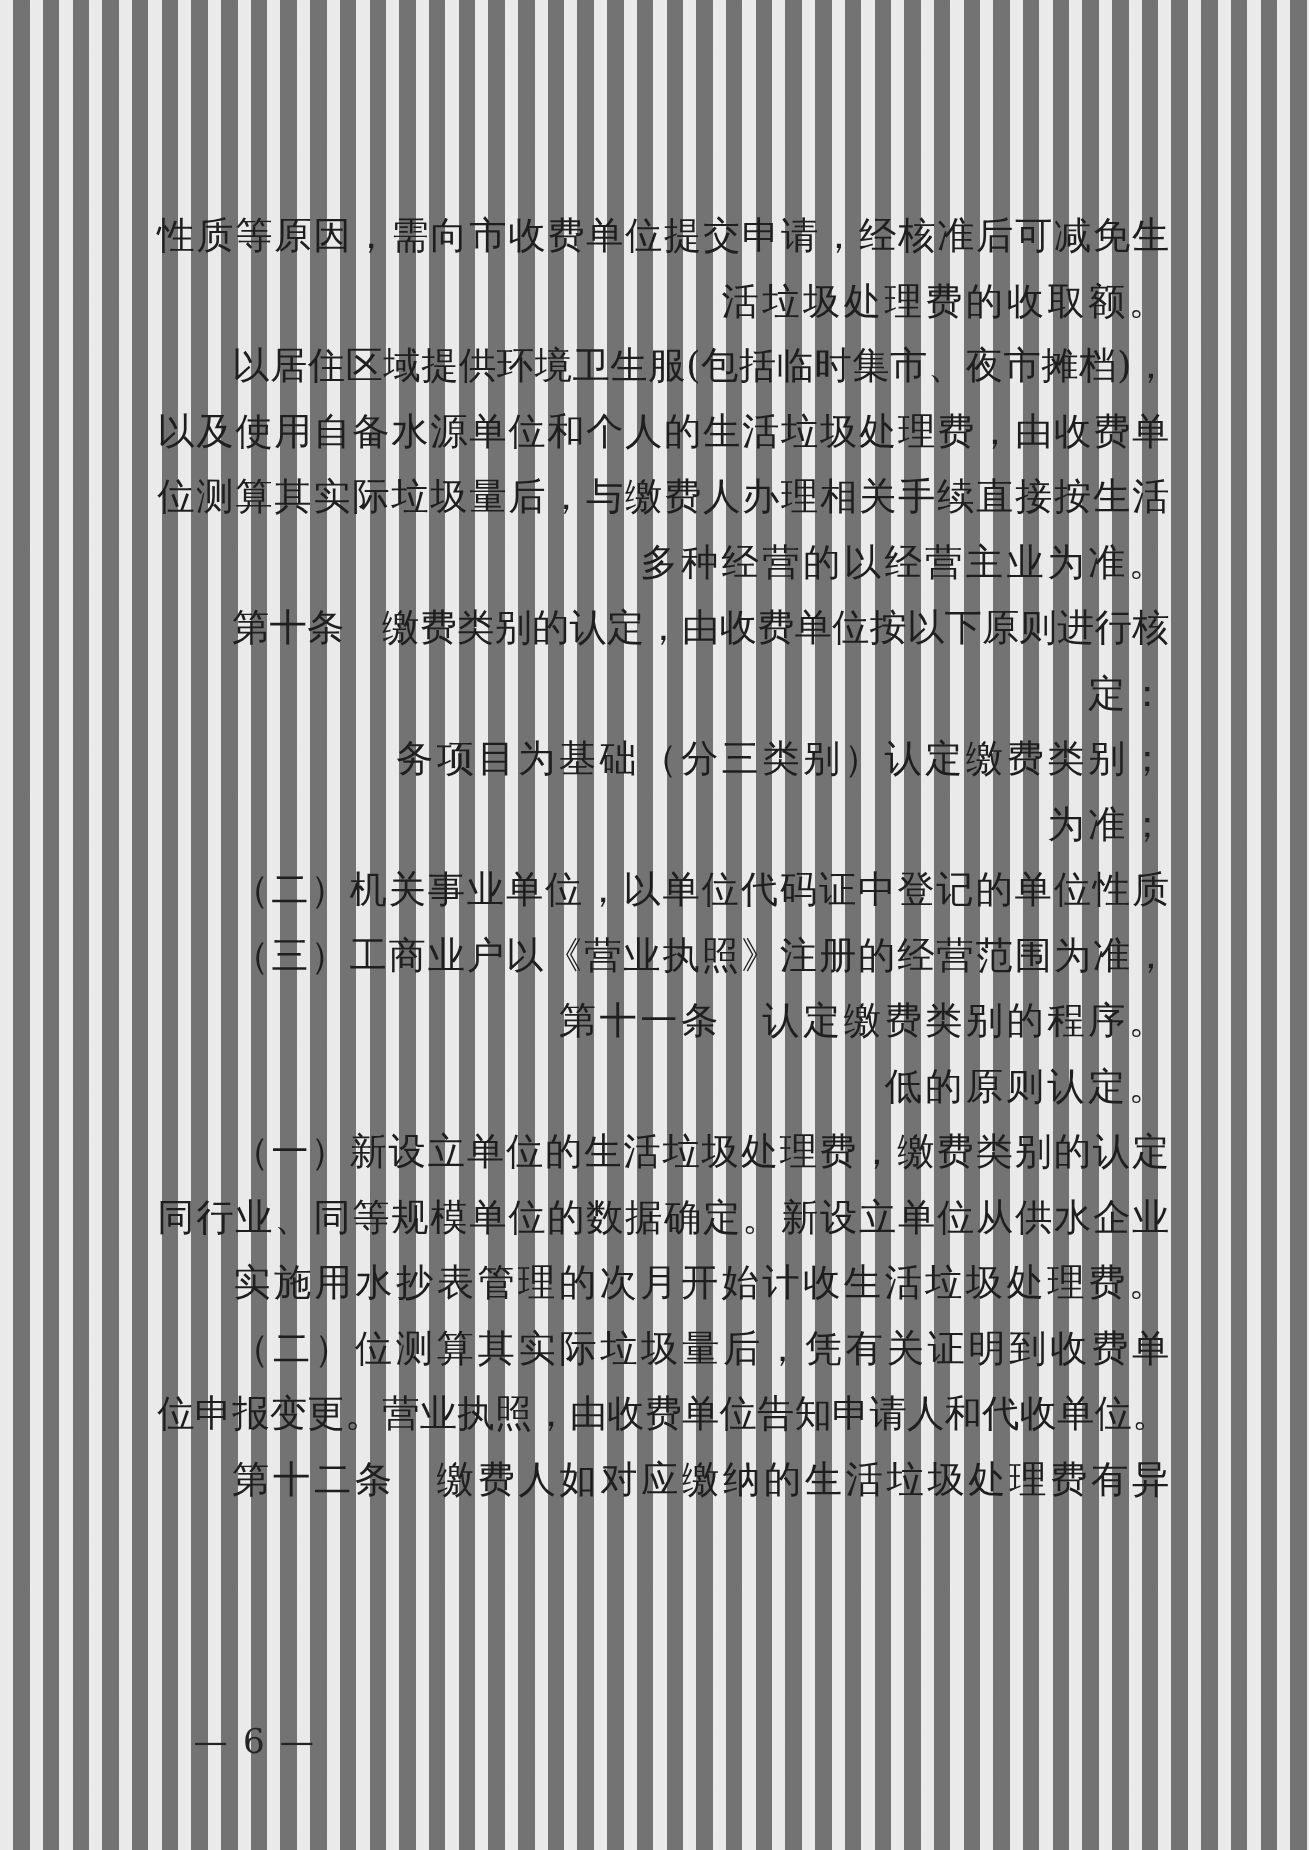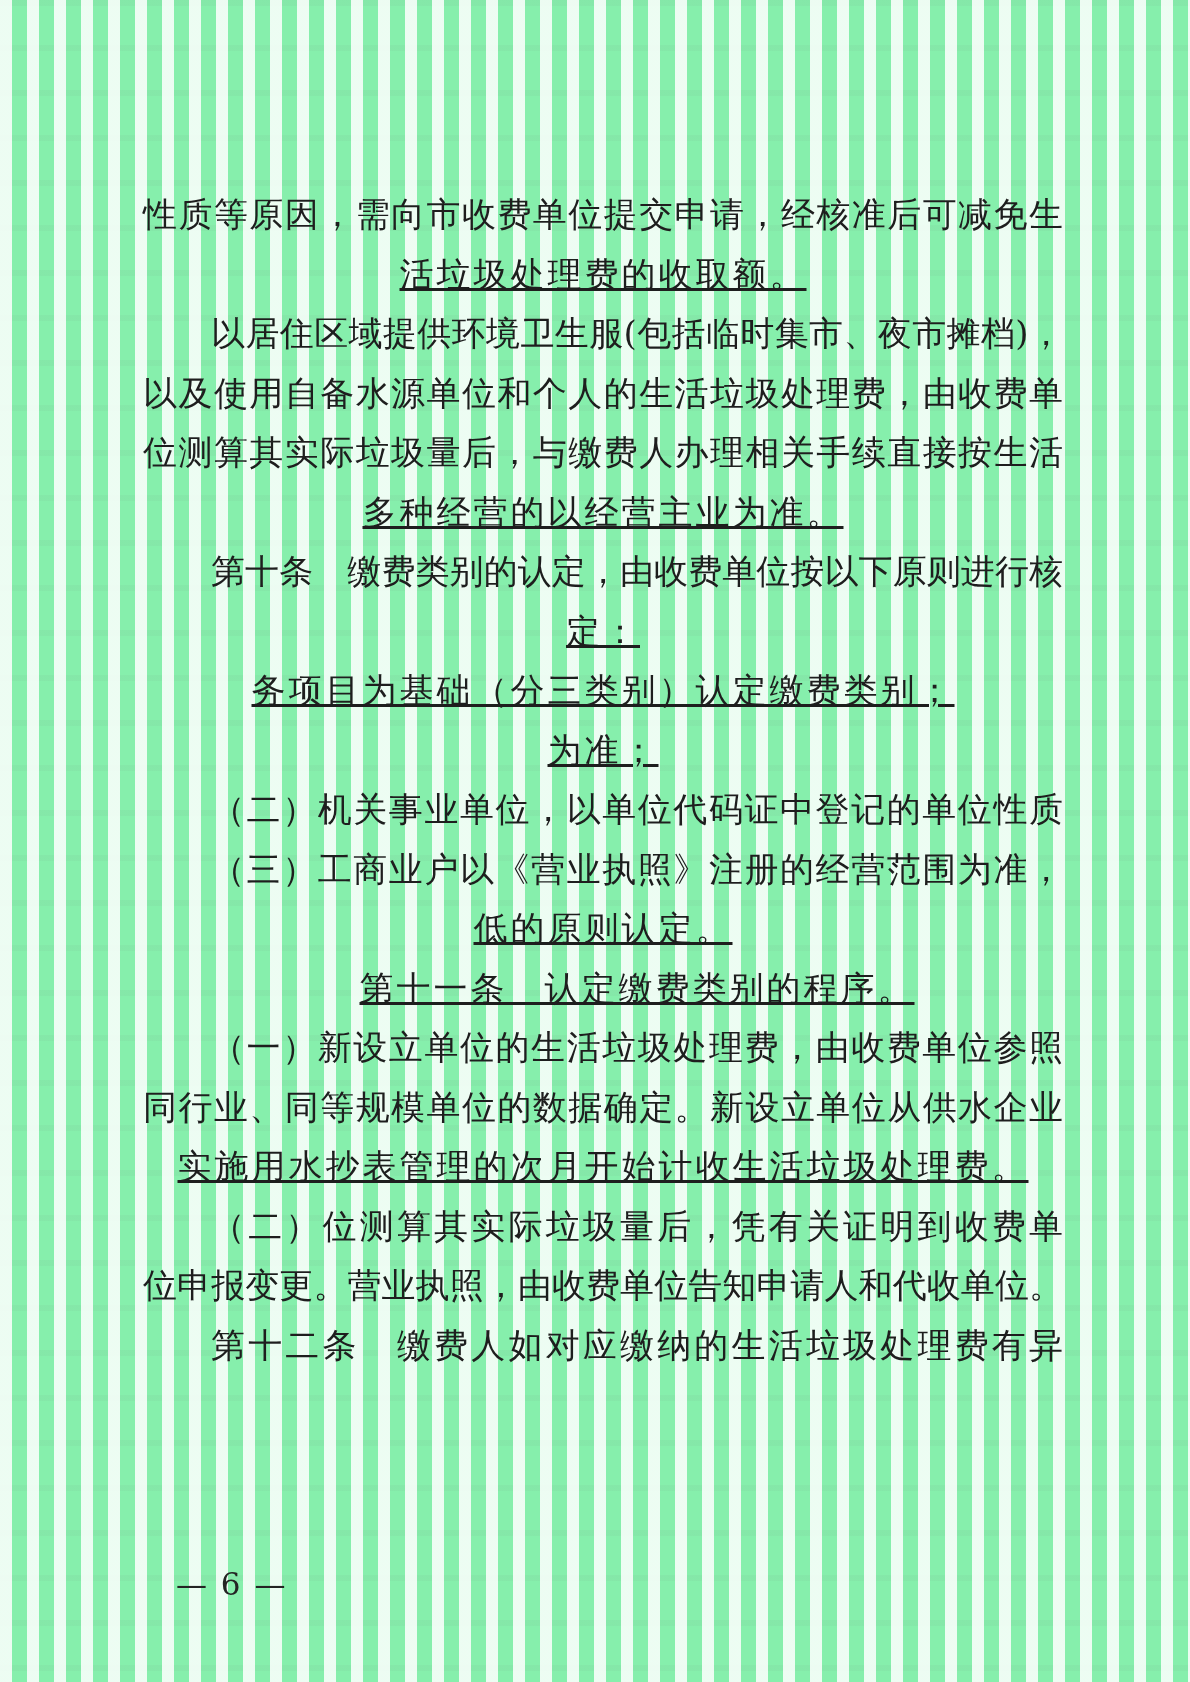--- a/index.html
+++ b/index.html
@@ -4,21 +4,21 @@
 <style>
   html, body {
     margin: 0;
     padding: 0;
     background: #ffffff;
   }
   .page {
     position: relative;
     width: 1190px;
     height: 1682px;
-    background: #86efac;
+    background: #737373;
     overflow: hidden;
     font-family: "DejaVu Serif", serif;
   }
   
   .page::before {
     content: "";
     position: absolute;
     inset: 0;
     pointer-events: none;
     background-image:
@@ -36,23 +36,22 @@
     height: 59.5px;
     line-height: 59.5px;
     font-size: 34px;
     font-weight: 400;
   }
   .line.justify {
     text-align: justify;
     text-align-last: justify;
   }
   .line.left {
-    text-align: center;
+    text-align: right;
     letter-spacing: 3px;
-    text-decoration: underline;
   }
   .line.indent {
     text-indent: 68px;
   }
   .page-number {
     position: absolute;
     left: 176px;
     top: 1560px;
     height: 48px;
     line-height: 48px;
@@ -71,23 +70,23 @@
       <div class="line justify indent">以居住区域提供环境卫生服(包括临时集市、夜市摊档)，</div>
       <div class="line justify">以及使用自备水源单位和个人的生活垃圾处理费，由收费单</div>
       <div class="line justify">位测算其实际垃圾量后，与缴费人办理相关手续直接按生活</div>
       <div class="line left">多种经营的以经营主业为准。</div>
       <div class="line justify indent">第十条　缴费类别的认定，由收费单位按以下原则进行核</div>
       <div class="line left">定：</div>
       <div class="line left">务项目为基础（分三类别）认定缴费类别；</div>
       <div class="line left">为准；</div>
       <div class="line justify indent">（二）机关事业单位，以单位代码证中登记的单位性质</div>
       <div class="line justify indent">（三）工商业户以《营业执照》注册的经营范围为准，</div>
+      <div class="line left indent">第十一条　认定缴费类别的程序。</div>
       <div class="line left">低的原则认定。</div>
-      <div class="line left indent">第十一条　认定缴费类别的程序。</div>
-      <div class="line justify indent">（一）新设立单位的生活垃圾处理费，由收费单位参照</div>
+      <div class="line justify indent">（一）新设立单位的生活垃圾处理费，缴费类别的认定</div>
       <div class="line justify">同行业、同等规模单位的数据确定。新设立单位从供水企业</div>
       <div class="line left">实施用水抄表管理的次月开始计收生活垃圾处理费。</div>
       <div class="line justify indent">（二）位测算其实际垃圾量后，凭有关证明到收费单</div>
       <div class="line justify">位申报变更。营业执照，由收费单位告知申请人和代收单位。</div>
       <div class="line justify indent">第十二条　缴费人如对应缴纳的生活垃圾处理费有异</div>
     </div>
   <div class="page-number">— 6 —</div>
 </div>
 
 </body></html>

